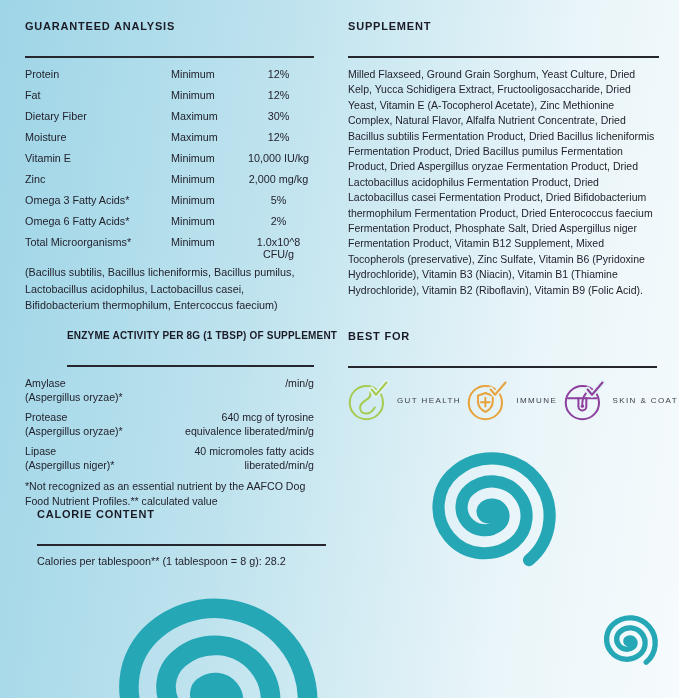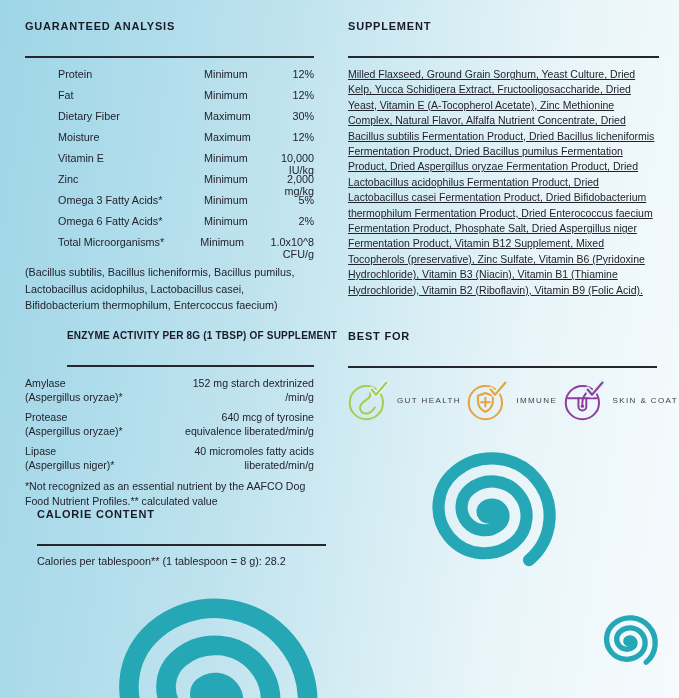--- a/index.html
+++ b/index.html
@@ -9,39 +9,39 @@
     font-family:"Liberation Sans", sans-serif;color:#23232e;
   }
   .sec{position:absolute;}
   .hd{
     font-size:11px;font-weight:bold;letter-spacing:0.8px;color:#1b1b27;
     padding-bottom:24px;border-bottom:2px solid #26262f;
   }
   .hd.tight{font-size:10px;letter-spacing:0.2px;white-space:nowrap;overflow:visible;margin-left:42px;}
   
   #ga{left:25px;top:20px;width:289px;}
-  .ga-rows{margin-top:10px;margin-left:33px;}
+  .ga-rows{margin-top:10px;}
   .ga-row{display:flex;align-items:baseline;height:21px;font-size:10.8px;}
   .ga-n{width:146px;}
   .ga-q{width:72px;}
-  .ga-v{flex:1;text-align:right;}
+  .ga-v{flex:1;text-align:center;}
   .micro{margin:7px 0 0 0;font-size:10.8px;line-height:16.5px;}
   
   #ez{left:25px;top:330px;width:289px;}
   .ez-rows{margin-top:10px;}
   .ez-row{display:flex;margin-bottom:7px;font-size:10.6px;line-height:13.5px;}
   .ez-left{width:132px;}
   .ez-right{flex:1;text-align:right;}
   .footnote{margin:3px 0 0 0;font-size:10.6px;line-height:15px;}
   
   #cal{left:37px;top:508px;width:289px;}
   .cal-text{margin:9px 0 0 0;font-size:10.8px;}
   
   #ing{left:348px;top:20px;width:311px;}
-  .ing-text{margin:9px 0 0 0;font-size:10.5px;line-height:15.4px;text-decoration:underline;}
+  .ing-text{margin:9px 0 0 0;font-size:10.5px;line-height:15.4px;}
   
   #bf{left:348px;top:330px;width:330px;}
   #bf .hd{width:309px;}
   .bf-row{display:flex;justify-content:space-between;align-items:center;margin-top:11px;}
   .bf-item{display:flex;align-items:center;gap:7px;}
   .bf-label{font-size:8px;letter-spacing:1.4px;color:#3d3d47;white-space:nowrap;}
   .badge{display:block;}
   
   .spiral{position:absolute;transform:rotate(50deg);transform-box:fill-box;transform-origin:center;}
   #spiral-large{left:428px;top:452px;width:128px;height:128px;}
@@ -118,21 +118,20 @@
 
 <section id="ez" class="sec">
   <div class="hd tight">ENZYME ACTIVITY PER 8G (1 TBSP) OF SUPPLEMENT</div>
   <div class="ez-rows">
     <div class="ez-row">
       <div class="ez-left">
           <div>Amylase</div>
           <div>(Aspergillus oryzae)*</div>
         </div>
       <div class="ez-right">
-          <div>152 mg starch dextrinized</div>
           <div>/min/g</div>
         </div>
     </div>
     <div class="ez-row">
       <div class="ez-left">
           <div>Protease</div>
           <div>(Aspergillus oryzae)*</div>
         </div>
       <div class="ez-right">
           <div>640 mcg of tyrosine</div>

